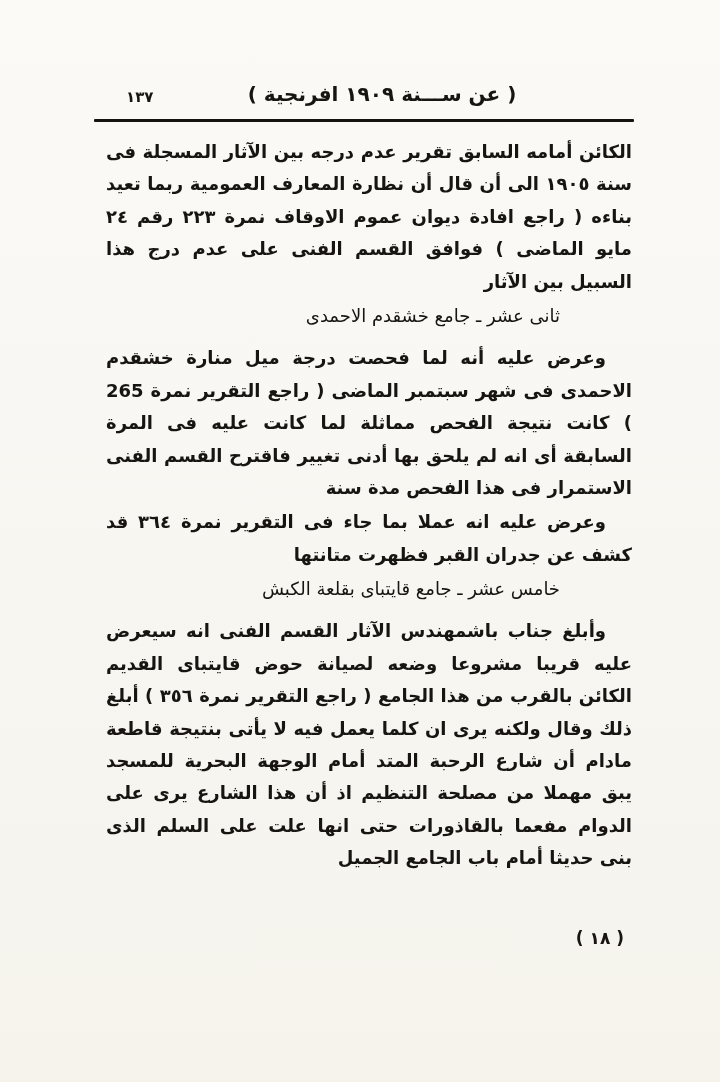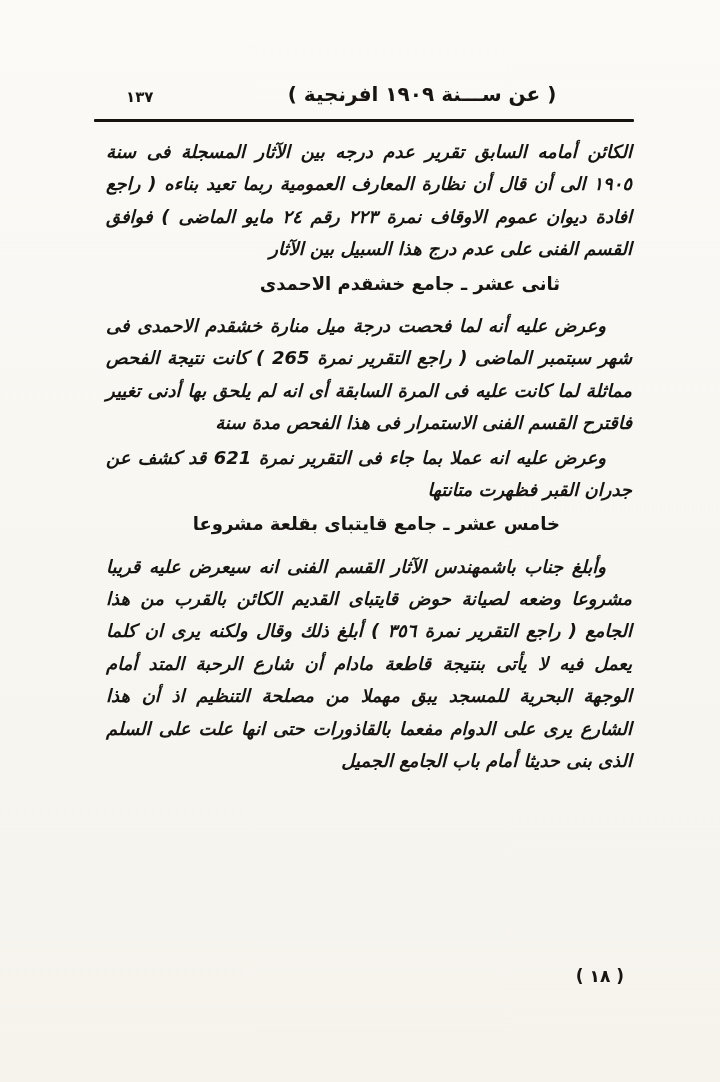--- a/index.html
+++ b/index.html
@@ -35,21 +35,20 @@
   }
   .header-title {
     position: absolute;
     left: calc(50% + 22px);
     transform: translateX(-50%);
     top: 0;
     font-size: 20px;
     font-weight: 700;
     direction: rtl;
     white-space: nowrap;
-    margin-left: 40px;
   }
   .header-rule {
     position: absolute;
     top: 119px;
     left: 94px;
     right: 86px;
     height: 3px;
     background: #16130f;
     border-radius: 1px;
   }
@@ -61,41 +60,39 @@
     width: 534px;
     direction: rtl;
     text-align: justify;
     font-size: 18px;
     line-height: 1.8;
     font-weight: 700;
   }
   .para {
     margin: 0 0 2px 8px;
     text-indent: 26px;
-    font-style: italic;
   }
   .para.flush {
     text-indent: 0;
   }
   .section-heading {
     font-size: 18px;
-    font-weight: 700;
+    font-weight: 400;
     margin: 0 72px 10px 0;
     text-align: right;
     text-indent: 0;
   }
   
   .page-footer {
     position: absolute;
     top: 928px;
     right: 96px;
     font-size: 17px;
     font-weight: 700;
     direction: rtl;
-    margin-top: 38px;
   }
 </style>
 </head>
 <body>
 
 <div class="scan-page">
 
   <header class="page-header">
     <span class="folio">١٣٧</span>
     <span class="header-title">( عن ســـنة ١٩٠٩ افرنجية )</span>
@@ -106,23 +103,23 @@
   <main class="text-block">
     <p class="para flush">الكائن أمامه السابق تقرير عدم درجه بين الآثار المسجلة فى سنة ١٩٠٥ الى أن قال أن نظارة المعارف العمومية ربما تعيد بناءه ( راجع افادة ديوان عموم الاوقاف نمرة ٢٢٣ رقم ٢٤ مايو الماضى ) فوافق القسم الفنى على عدم درج هذا السبيل بين الآثار</p>
 
     <h3 class="section-heading">ثانى عشر ـ جامع خشقدم الاحمدى</h3>
 
     <p class="para">وعرض عليه أنه لما فحصت درجة ميل منارة خشقدم الاحمدى فى شهر سبتمبر الماضى ( راجع التقرير نمرة 265 ) كانت نتيجة الفحص مماثلة لما كانت عليه فى المرة السابقة أى انه لم يلحق بها أدنى تغيير فاقترح القسم الفنى الاستمرار فى هذا الفحص مدة سنة</p>
 
 
 
 
-    <p class="para">وعرض عليه انه عملا بما جاء فى التقرير نمرة 621 قد كشف عن جدران القبر فظهرت متانتها</p>
+    <p class="para">وعرض عليه انه عملا بما جاء فى التقرير نمرة ٣٦٤ قد كشف عن جدران القبر فظهرت متانتها</p>
 
-    <h3 class="section-heading">خامس عشر ـ جامع قايتباى بقلعة مشروعا</h3>
+    <h3 class="section-heading">خامس عشر ـ جامع قايتباى بقلعة الكبش</h3>
 
     <p class="para">وأبلغ جناب باشمهندس الآثار القسم الفنى انه سيعرض عليه قريبا مشروعا وضعه لصيانة حوض قايتباى القديم الكائن بالقرب من هذا الجامع ( راجع التقرير نمرة ٣٥٦ ) أبلغ ذلك وقال ولكنه يرى ان كلما يعمل فيه لا يأتى بنتيجة قاطعة مادام أن شارع الرحبة المتد أمام الوجهة البحرية للمسجد يبق مهملا من مصلحة التنظيم اذ أن هذا الشارع يرى على الدوام مفعما بالقاذورات حتى انها علت على السلم الذى بنى حديثا أمام باب الجامع الجميل</p>
 
   </main>
 
   <footer class="page-footer">
     <span>( ١٨ )</span>
   </footer>
 
 </div>

